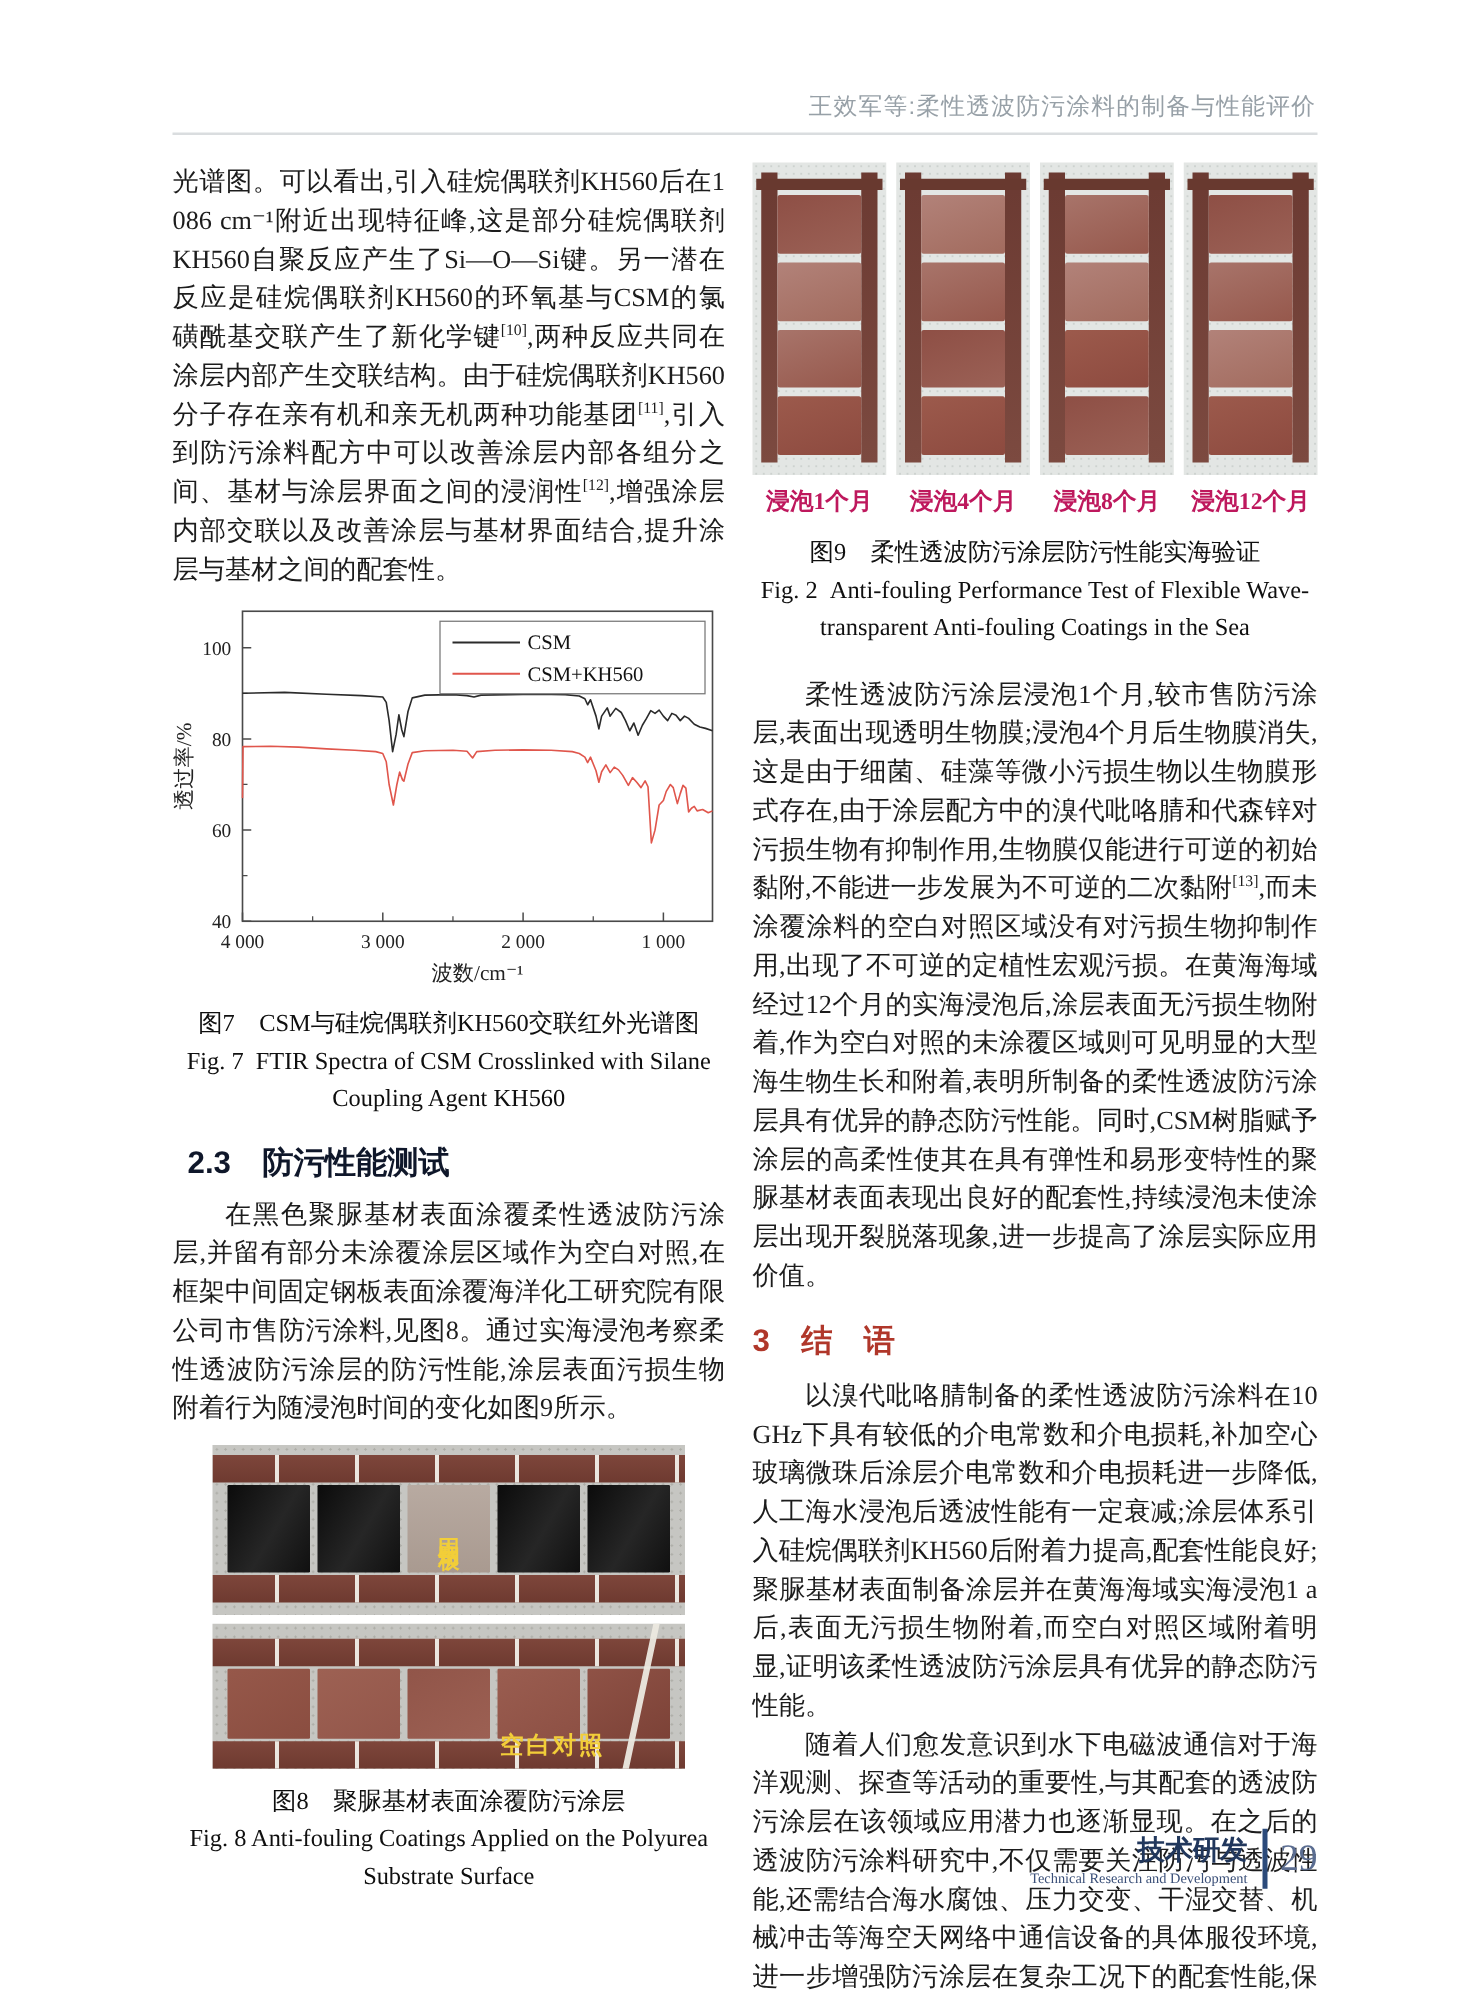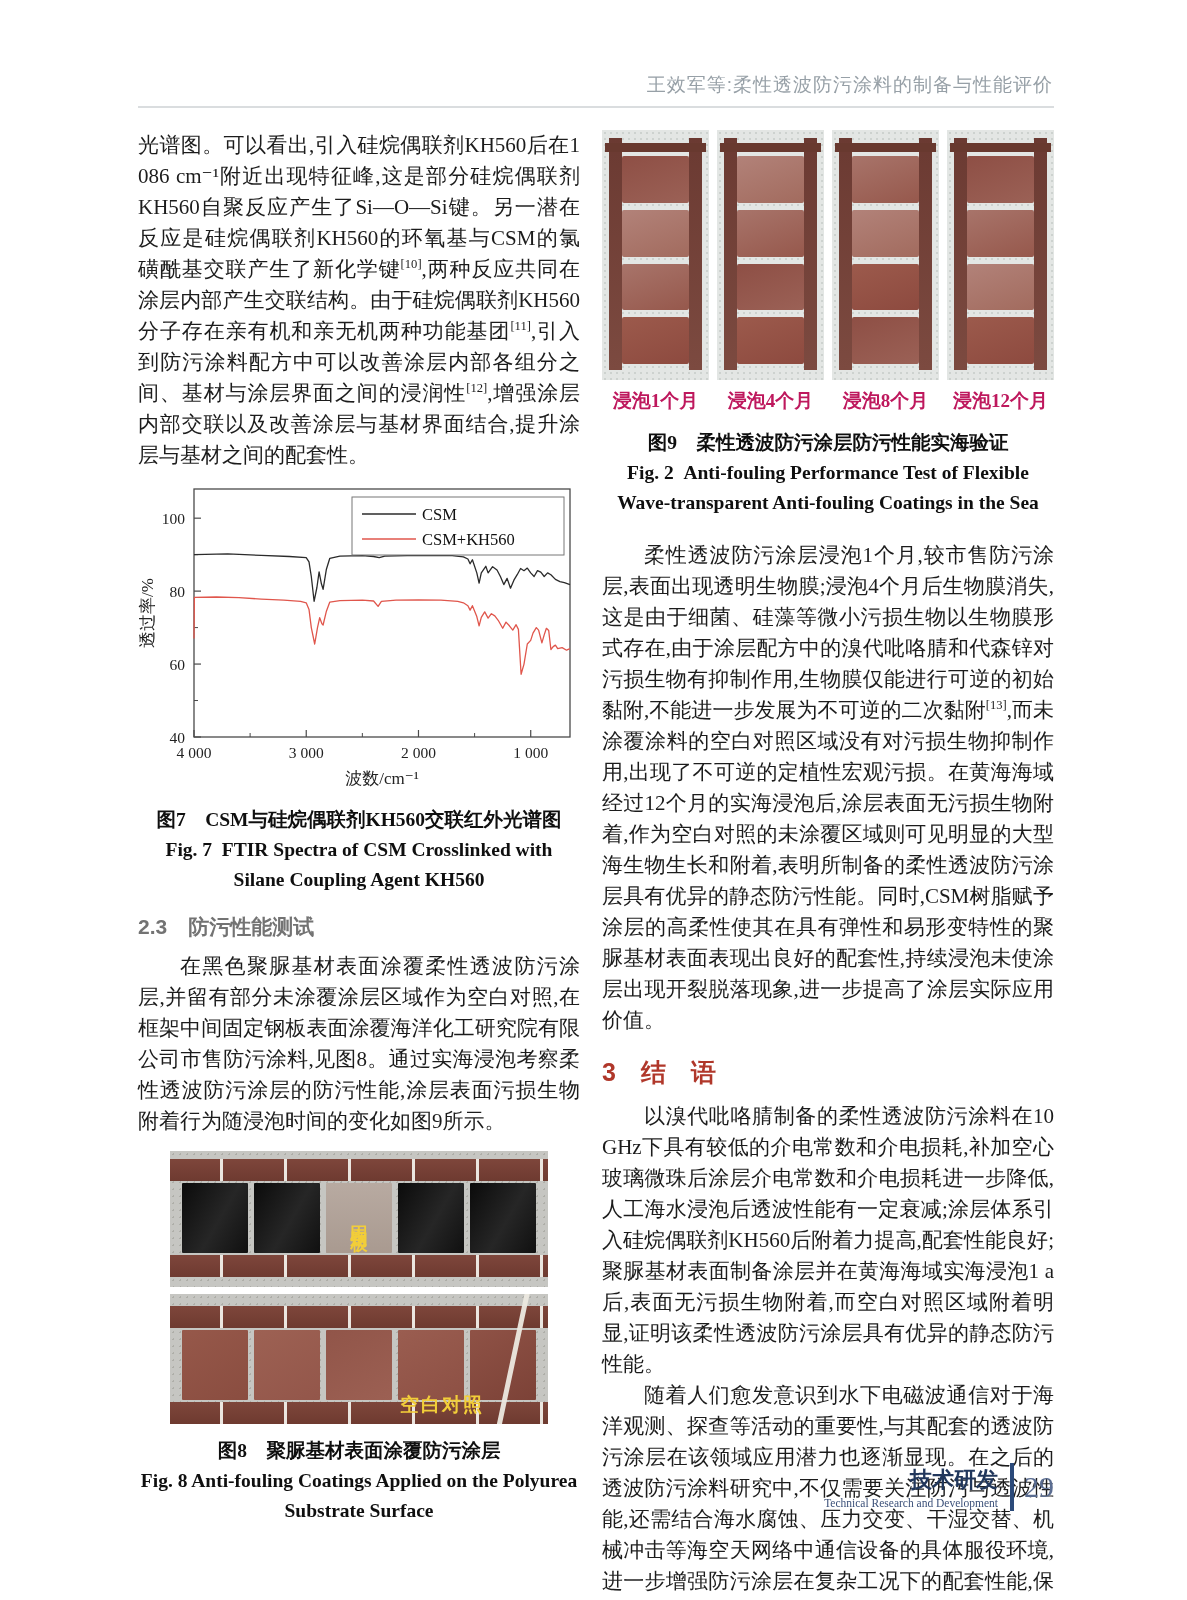--- a/index.html
+++ b/index.html
@@ -7,35 +7,35 @@
         font-family:"Liberation Serif","DejaVu Serif",serif;color:#1c1c1c;}
   .running-head{position:absolute;top:72px;right:134px;font-family:"Liberation Sans","DejaVu Sans",sans-serif;
         font-size:19px;color:#97a0a7;letter-spacing:1px;}
   .head-rule{position:absolute;top:106px;left:138px;width:916px;height:2px;background:#dadddf;}
   .columns{position:absolute;left:138px;top:130px;width:916px;display:flex;gap:22px;}
   .col-left{width:442px;}
   .col-right{width:452px;}
   p.body{margin:0;font-size:21px;line-height:31px;text-align:justify;color:#1c1c1c;}
   p.indent{text-indent:2em;}
   sup{font-size:0.6em;line-height:0;vertical-align:super;}
-  .cap{text-align:center;font-weight:bold;font-size:19.5px;line-height:30px;color:#0f0f0f;}
+  .cap{text-align:center;font-weight:normal;font-size:19.5px;line-height:30px;color:#0f0f0f;}
   .cap-cn{margin-top:12px;}
-  .h-sub{font-family:"Liberation Sans","DejaVu Sans",sans-serif;font-weight:bold;font-size:21px;
-        color:#737373;margin:18px 0 10px;}
+  .h-sub{font-family:"Liberation Sans","DejaVu Sans",sans-serif;font-weight:bold;font-size:25px;
+        color:#0f172a;margin:18px 12px 10px;}
   .h-main{font-family:"Liberation Sans","DejaVu Sans",sans-serif;font-weight:bold;font-size:25px;
         color:#b0372a;margin:20px 0 12px;}
   svg text{font-family:"Liberation Serif","DejaVu Serif",serif;}
   #ftir-chart{display:block;margin-top:10px;}
 
   
   .fig8{width:378px;margin:14px auto 0;}
   .f8photo{position:relative;overflow:hidden;background-color:#c6c6c2;
         background-image:radial-gradient(#aeaea8 1px, transparent 1px);background-size:7px 7px;}
   .f8top{height:136px;}
-  .f8bottom{height:130px;margin-top:7px;}
+  .f8bottom{height:116px;margin-top:7px;}
   .beam{position:absolute;left:0;right:0;height:22px;background:linear-gradient(#7e463b,#6e3a30);}
   .beam::after{content:"";position:absolute;inset:0;
         background:repeating-linear-gradient(90deg, transparent 0 50px, rgba(248,248,242,.9) 50px 53px, transparent 53px 64px);}
   .f8top .beam-t{top:8px;} .f8top .beam-b{bottom:10px;}
   .f8bottom .beam-t{top:12px;} .f8bottom .beam-b{bottom:0;}
   .slots{position:absolute;left:12px;right:12px;display:flex;gap:6px;}
   .f8top .slots{top:32px;bottom:34px;}
   .f8bottom .slots{top:36px;bottom:24px;}
   .slot{flex:1;border-radius:1px;}
   .slot.black{background:linear-gradient(120deg,#0b0b0b,#262626 55%,#101010);}

